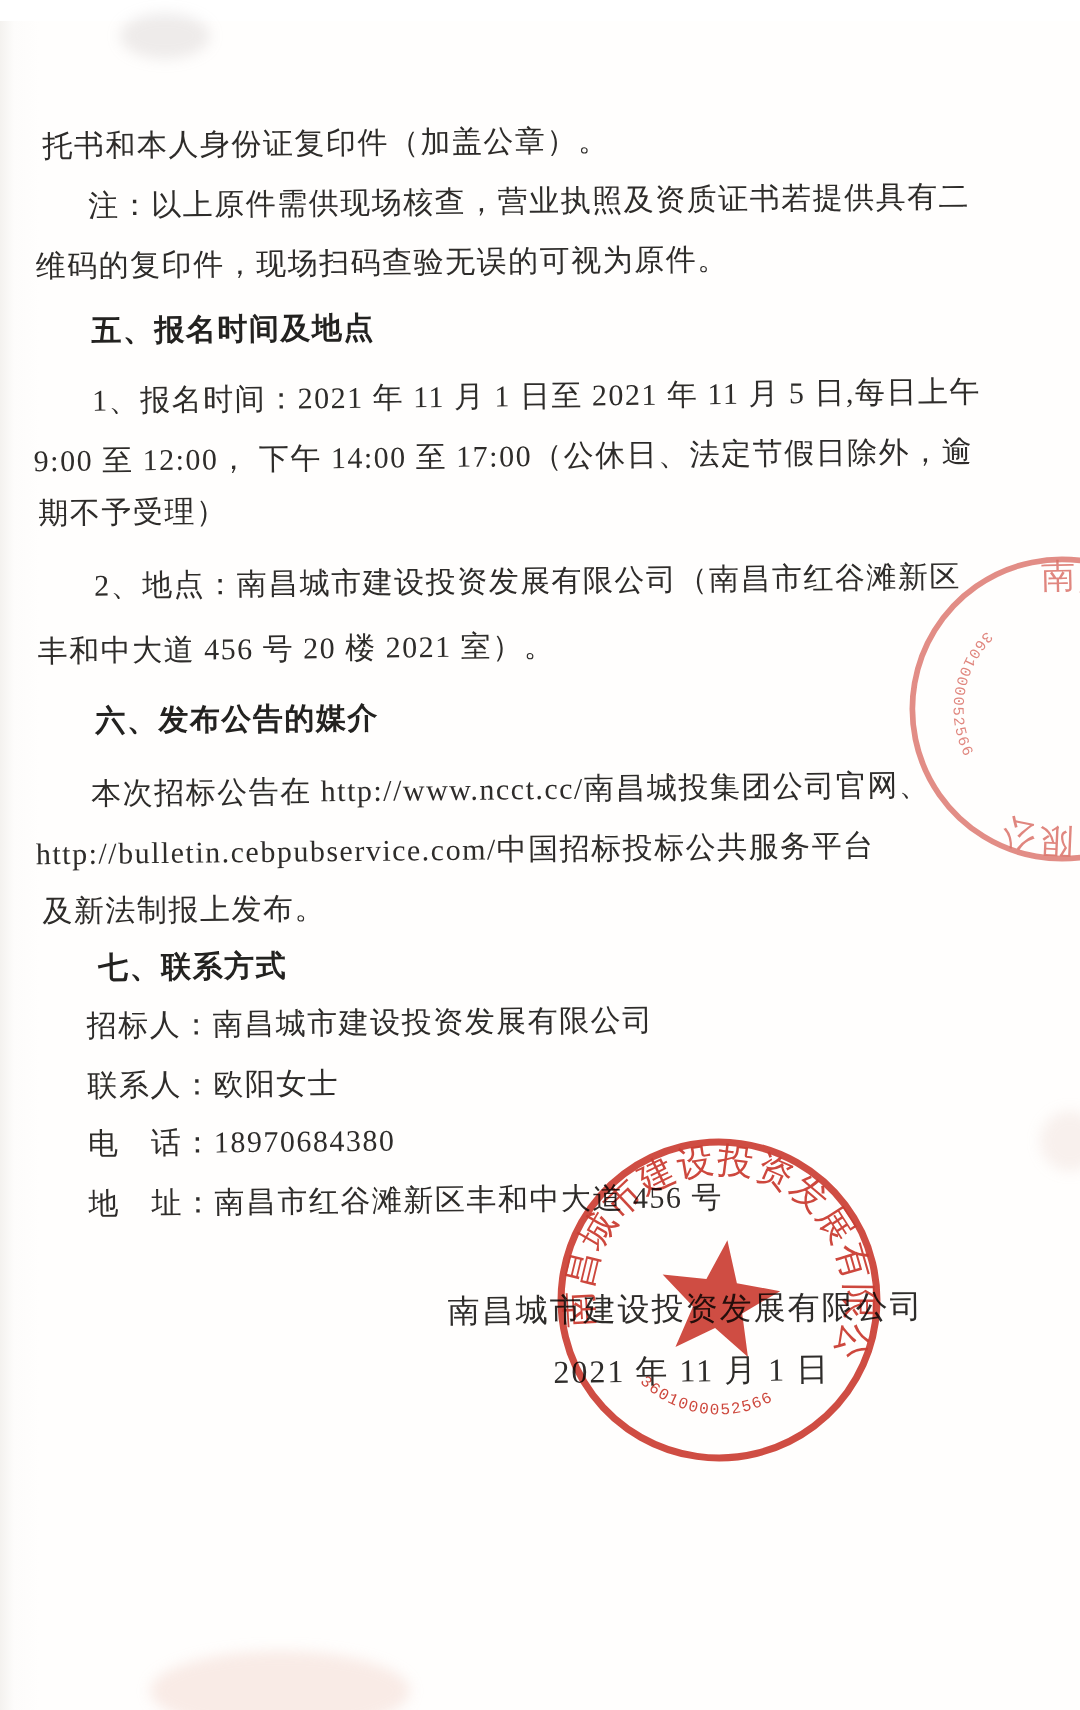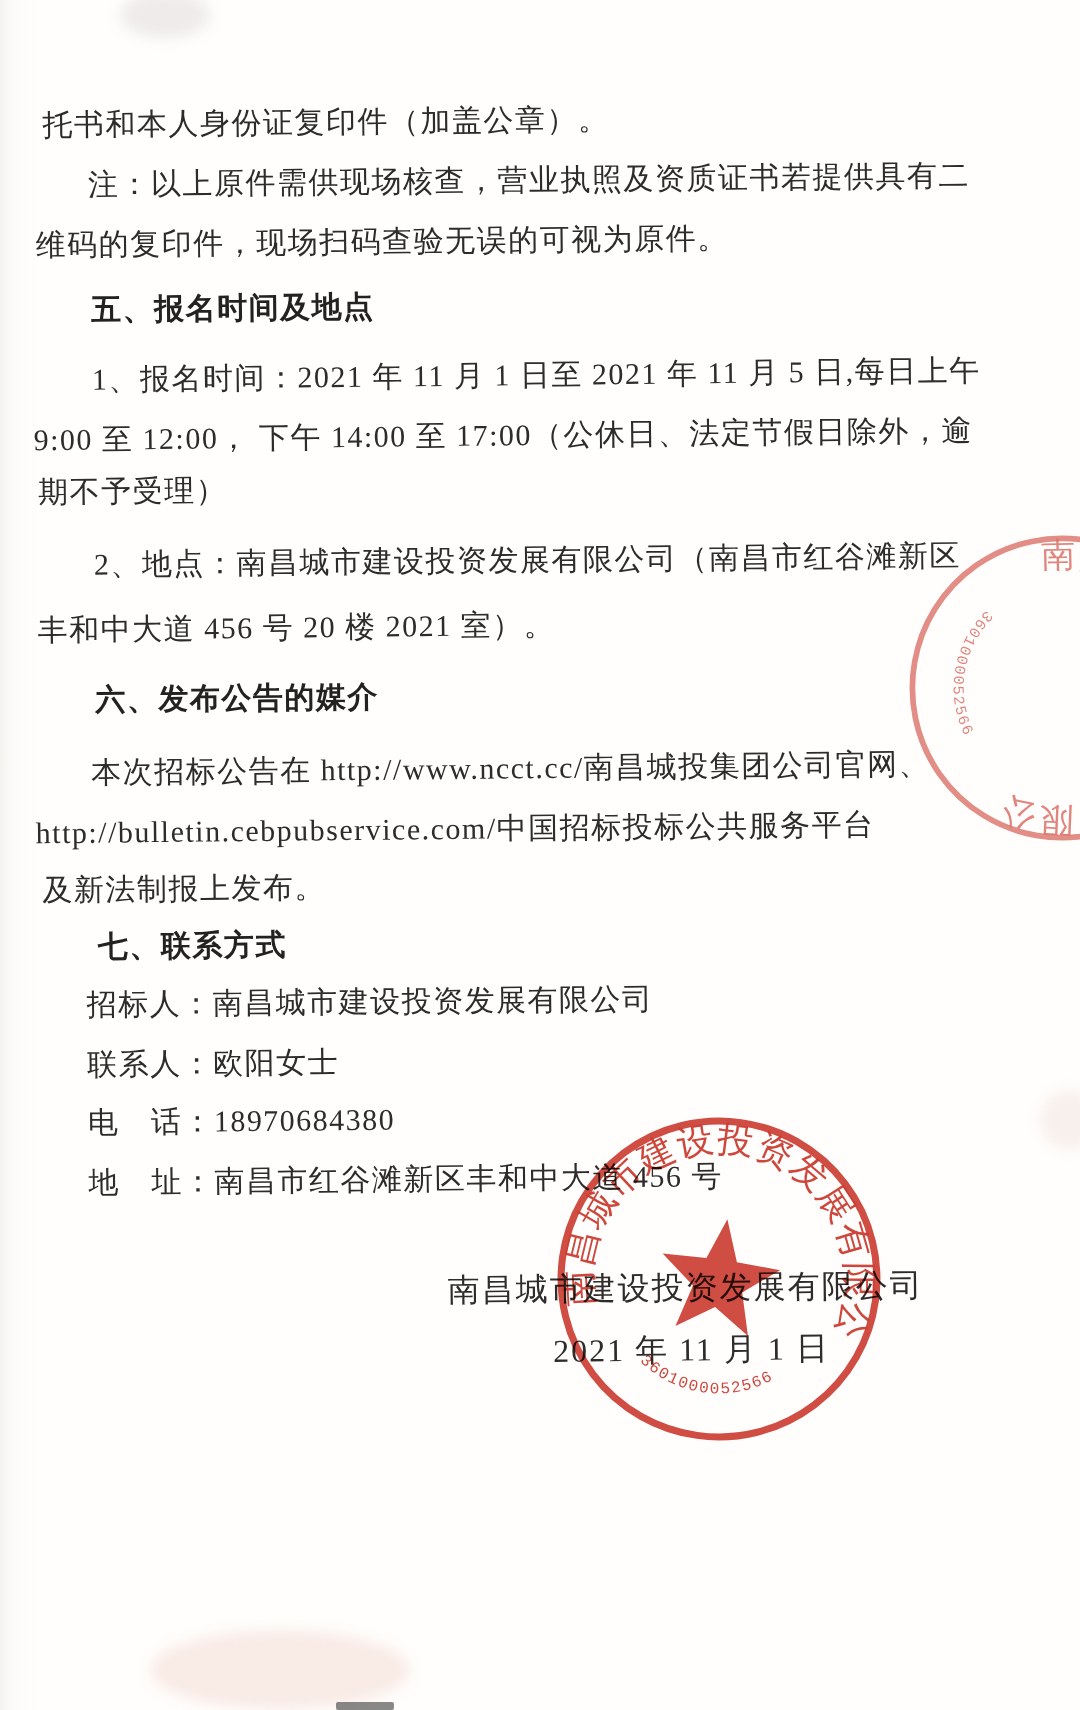--- a/index.html
+++ b/index.html
@@ -6,20 +6,21 @@
   body{
     width:1080px;height:1710px;
     background:#ffffff;
     overflow:hidden;
     font-family:"Liberation Serif","DejaVu Serif",serif;
     position:relative;
   }
   .page{
     position:absolute;inset:0;
     background:linear-gradient(90deg, #f4f2ef 0px, #fdfcfb 14px, #fffefd 40px);
+    margin-top:21px;
   }
   .content{
     position:absolute;inset:0;
     transform:rotate(-0.6deg);
     transform-origin:50% 50%;
     color:#2b2b2b;
   }
   .line{
     position:absolute;
     font-size:30px;

